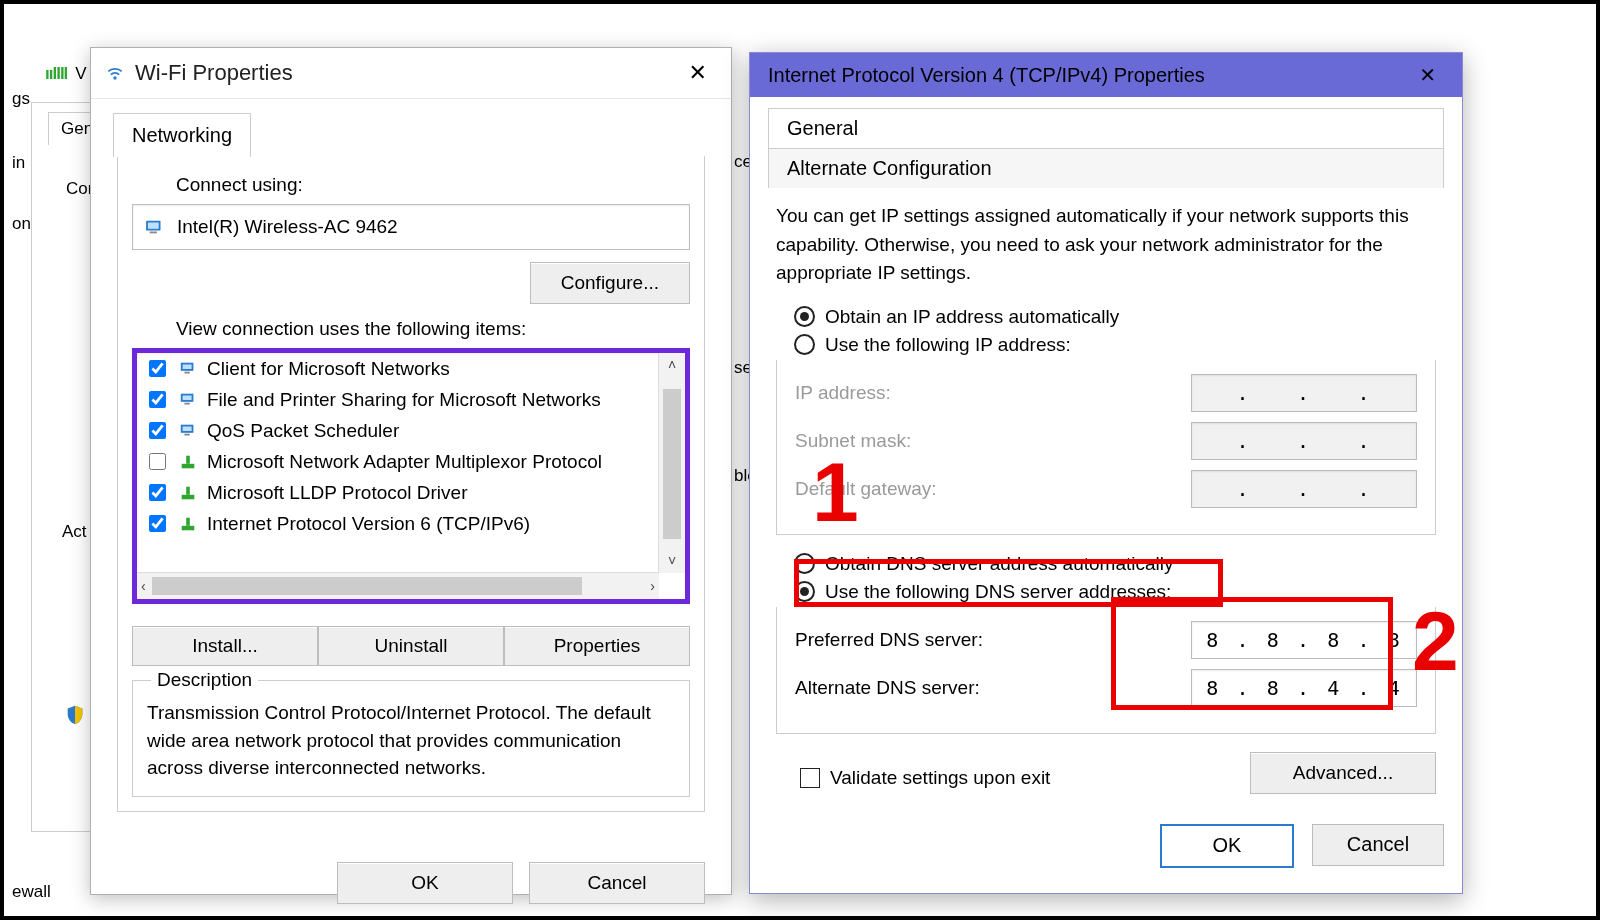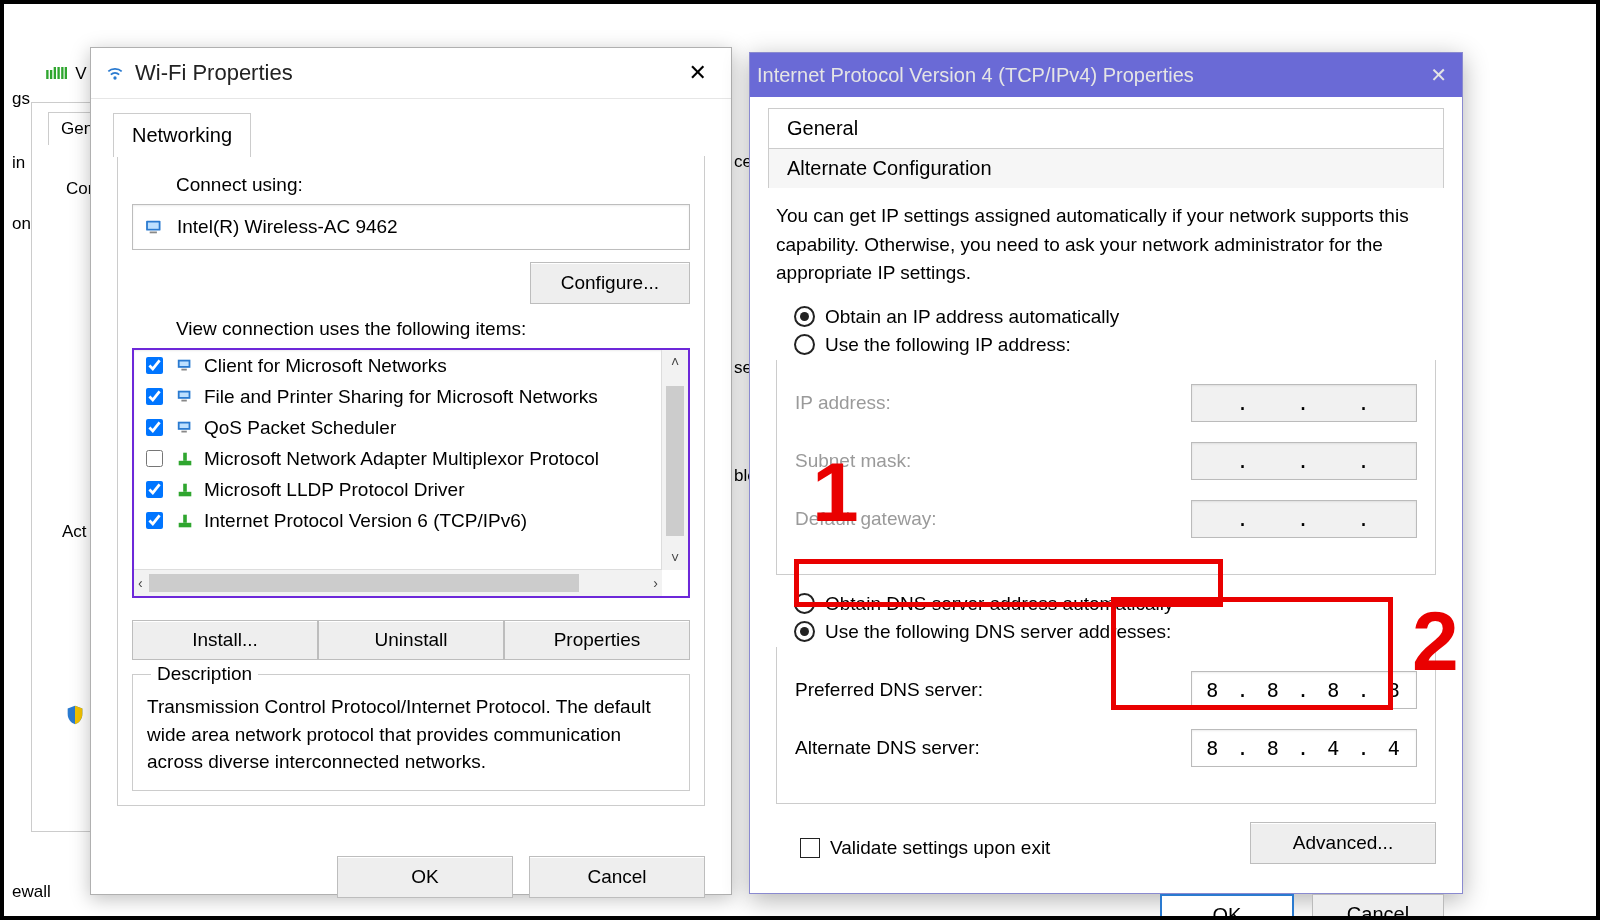--- a/index.html
+++ b/index.html
@@ -21,52 +21,52 @@
   .dlg1-body{padding:14px 26px 0 26px;}
   .dlg1-tab{display:inline-block;padding:10px 18px;border:1px solid #ccc;border-bottom:none;background:#fff;font-size:20px;margin-left:-4px;}
   .dlg1-inner{border:1px solid #ccc;border-top:none;margin-top:-1px;padding:18px 0 14px 0;}
   .lbl{font-size:19px;margin-bottom:8px;margin-left:44px;}
   .adapter-field{display:flex;align-items:center;gap:10px;border:1px solid #bdbdbd;height:44px;padding:0 12px;font-size:19px;box-shadow:inset 0 1px 2px rgba(0,0,0,.08);}
   .adapter-icon{width:22px;height:18px;}
   .row-right{text-align:right;margin-top:12px;}
   .btn{display:inline-flex;align-items:center;justify-content:center;border:1px solid #bdbdbd;background:#eee;height:34px;padding:0 22px;font-size:19px;box-shadow:inset 0 1px 0 #fff;}
   .btn-lg{height:40px;padding:0 30px;}
   .btn-wide{height:38px;width:178px;}
-  .items-list{border:2px solid #6d28d9;height:246px;position:relative;box-shadow:inset 0 1px 2px rgba(0,0,0,.08);padding-left:35px;}
+  .items-list{border:5px solid #6d28d9;height:246px;position:relative;box-shadow:inset 0 1px 2px rgba(0,0,0,.08);padding-left:35px;}
   .items-scroll{position:absolute;left:0;right:26px;top:0;bottom:26px;overflow:hidden;}
   .item-row{display:flex;align-items:center;gap:10px;height:31px;padding:0 8px;font-size:19px;white-space:nowrap;}
   .item-row.sel{background:#e6e6e6;}
   .item-chk{width:17px;height:17px;}
   .item-ico{width:18px;height:18px;flex:0 0 18px;}
   .vscroll{position:absolute;right:0;top:0;bottom:26px;width:26px;background:#f2f2f2;border-left:1px solid #ddd;display:flex;flex-direction:column;justify-content:space-between;align-items:center;}
   .hscroll{position:absolute;left:0;right:26px;bottom:0;height:26px;background:#f2f2f2;border-top:1px solid #ddd;display:flex;align-items:center;}
   .thumb{background:#ccc;}
   .arrow{font-size:14px;padding:4px;color:#444;}
   .triple-btns{display:flex;gap:0;margin-top:22px;}
   .desc-box{border:1px solid #ccc;padding:6px 14px 14px 14px;margin-top:14px;position:relative;}
   .desc-legend{background:#fff;padding:0 6px;font-size:19px;position:relative;top:-18px;left:4px;}
   .desc-text{font-size:19px;line-height:1.45;margin-top:-10px;}
   .dlg1-footer{display:flex;justify-content:flex-end;gap:16px;padding:0 26px;margin-top:50px;}
 
   
   .dlg2{position:absolute;left:745px;top:48px;width:712px;height:840px;background:#fff;border:1px solid #8a8ad0;box-shadow:0 6px 24px rgba(0,0,0,.3);}
-  .dlg2-titlebar{display:flex;align-items:center;justify-content:space-between;height:44px;background:#6a6ad6;color:#e5e5e5;padding:0 7px;}
+  .dlg2-titlebar{display:flex;align-items:center;justify-content:space-between;height:44px;background:#6a6ad6;color:#000000;padding:0 18px;}
   .dlg2-title{font-size:20px;}
   .dlg2-close{font-size:20px;padding:4px 8px;}
   .dlg2-body{padding:10px 18px 0 18px;}
   .dlg2-tabs{display:flex;border-bottom:1px solid #ccc;flex-direction:column;}
   .dlg2-tabs .tab{padding:8px 18px;border:1px solid #ccc;border-bottom:none;font-size:20px;background:#f6f6f6;position:relative;top:1px;}
   .dlg2-tabs .tab.active{background:#fff;}
   .dlg2-inner{padding:14px 8px;font-size:19px;border:0;}
   .intro{line-height:1.5;font-size:19px;margin-bottom:18px;}
   .radio-row{display:flex;align-items:center;gap:10px;font-size:19px;margin:6px 0 6px 18px;}
   .radio{width:17px;height:17px;border:2px solid #222;border-radius:50%;display:inline-flex;align-items:center;justify-content:center;}
   .radio.on::after{content:"";width:9px;height:9px;background:#222;border-radius:50%;}
   .group-box{border:1px solid #ccc;margin:4px 0 18px 0;padding:10px 18px 16px 18px;}
-  .grp-row{display:flex;align-items:center;justify-content:space-between;margin:20px 0;}
+  .grp-row{display:flex;align-items:center;justify-content:space-between;margin:10px 0;}
   .grp-lbl{font-size:19px;}
   .grp-lbl.dis{color:#9a9a9a;}
   .ip-field{width:224px;height:36px;border:1px solid #bbb;background:#f1f1f1;display:flex;align-items:center;justify-content:space-evenly;font-family:monospace;font-size:20px;letter-spacing:2px;box-shadow:inset 0 1px 2px rgba(0,0,0,.08);}
   .ip-field.on{background:#fff;}
   .ip-dot{padding:0 2px;}
   .check-row{display:flex;align-items:center;gap:10px;margin:10px 0 0 24px;font-size:19px;}
   .chkbox{width:18px;height:18px;border:1.5px solid #222;}
   .dlg2-footer{display:flex;justify-content:flex-end;gap:18px;padding:10px 18px 0 18px;margin-top:6px;}
   .btn-ok{border:2px solid #2a7ad0;background:#fff;height:40px;width:130px;font-size:20px;}
   .btn-std{border:1px solid #bbb;background:#eee;height:40px;width:130px;font-size:20px;}

